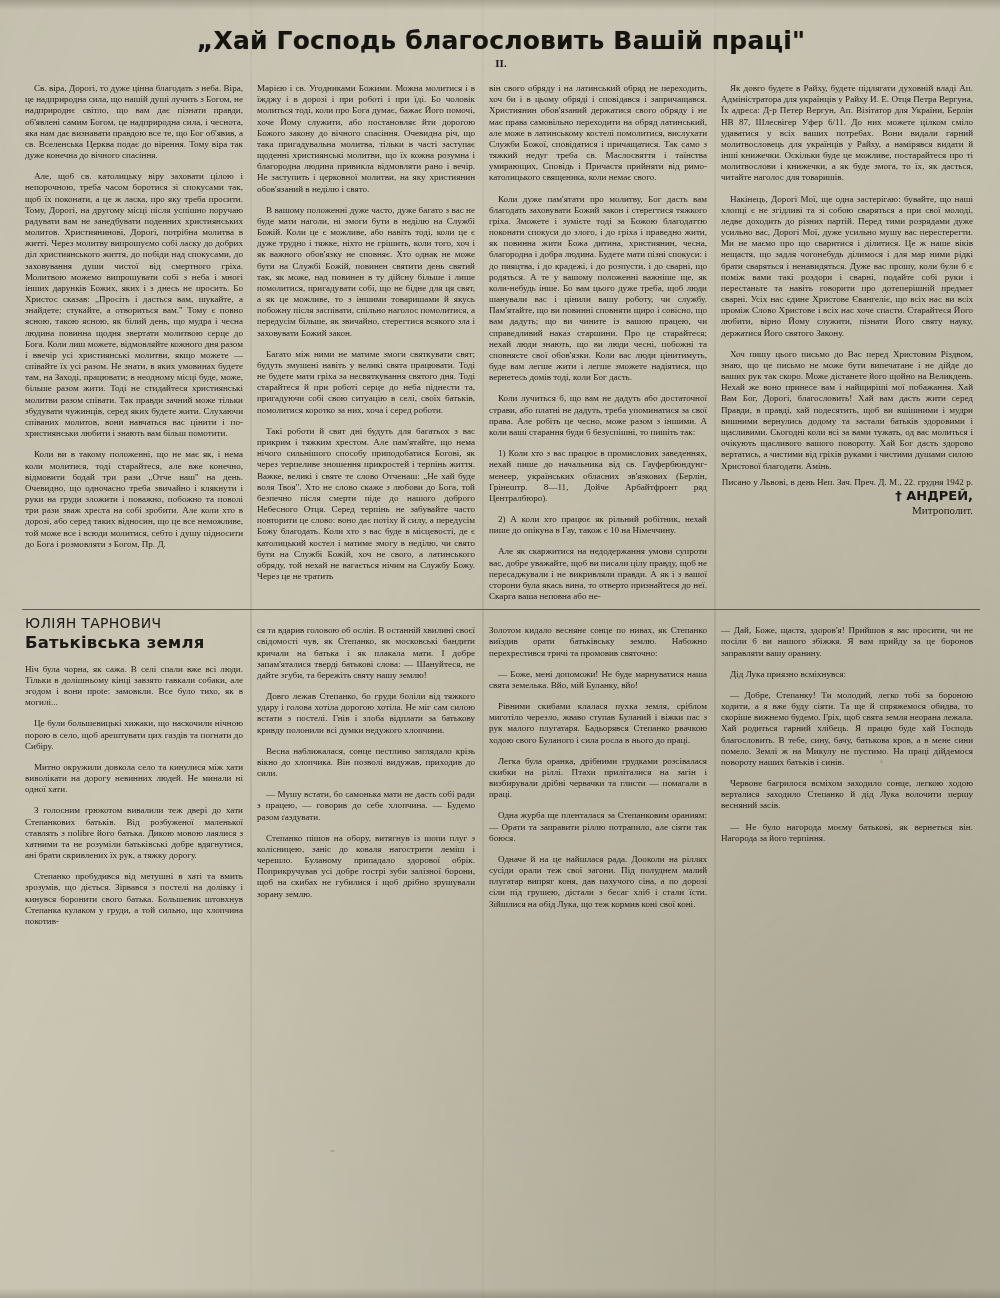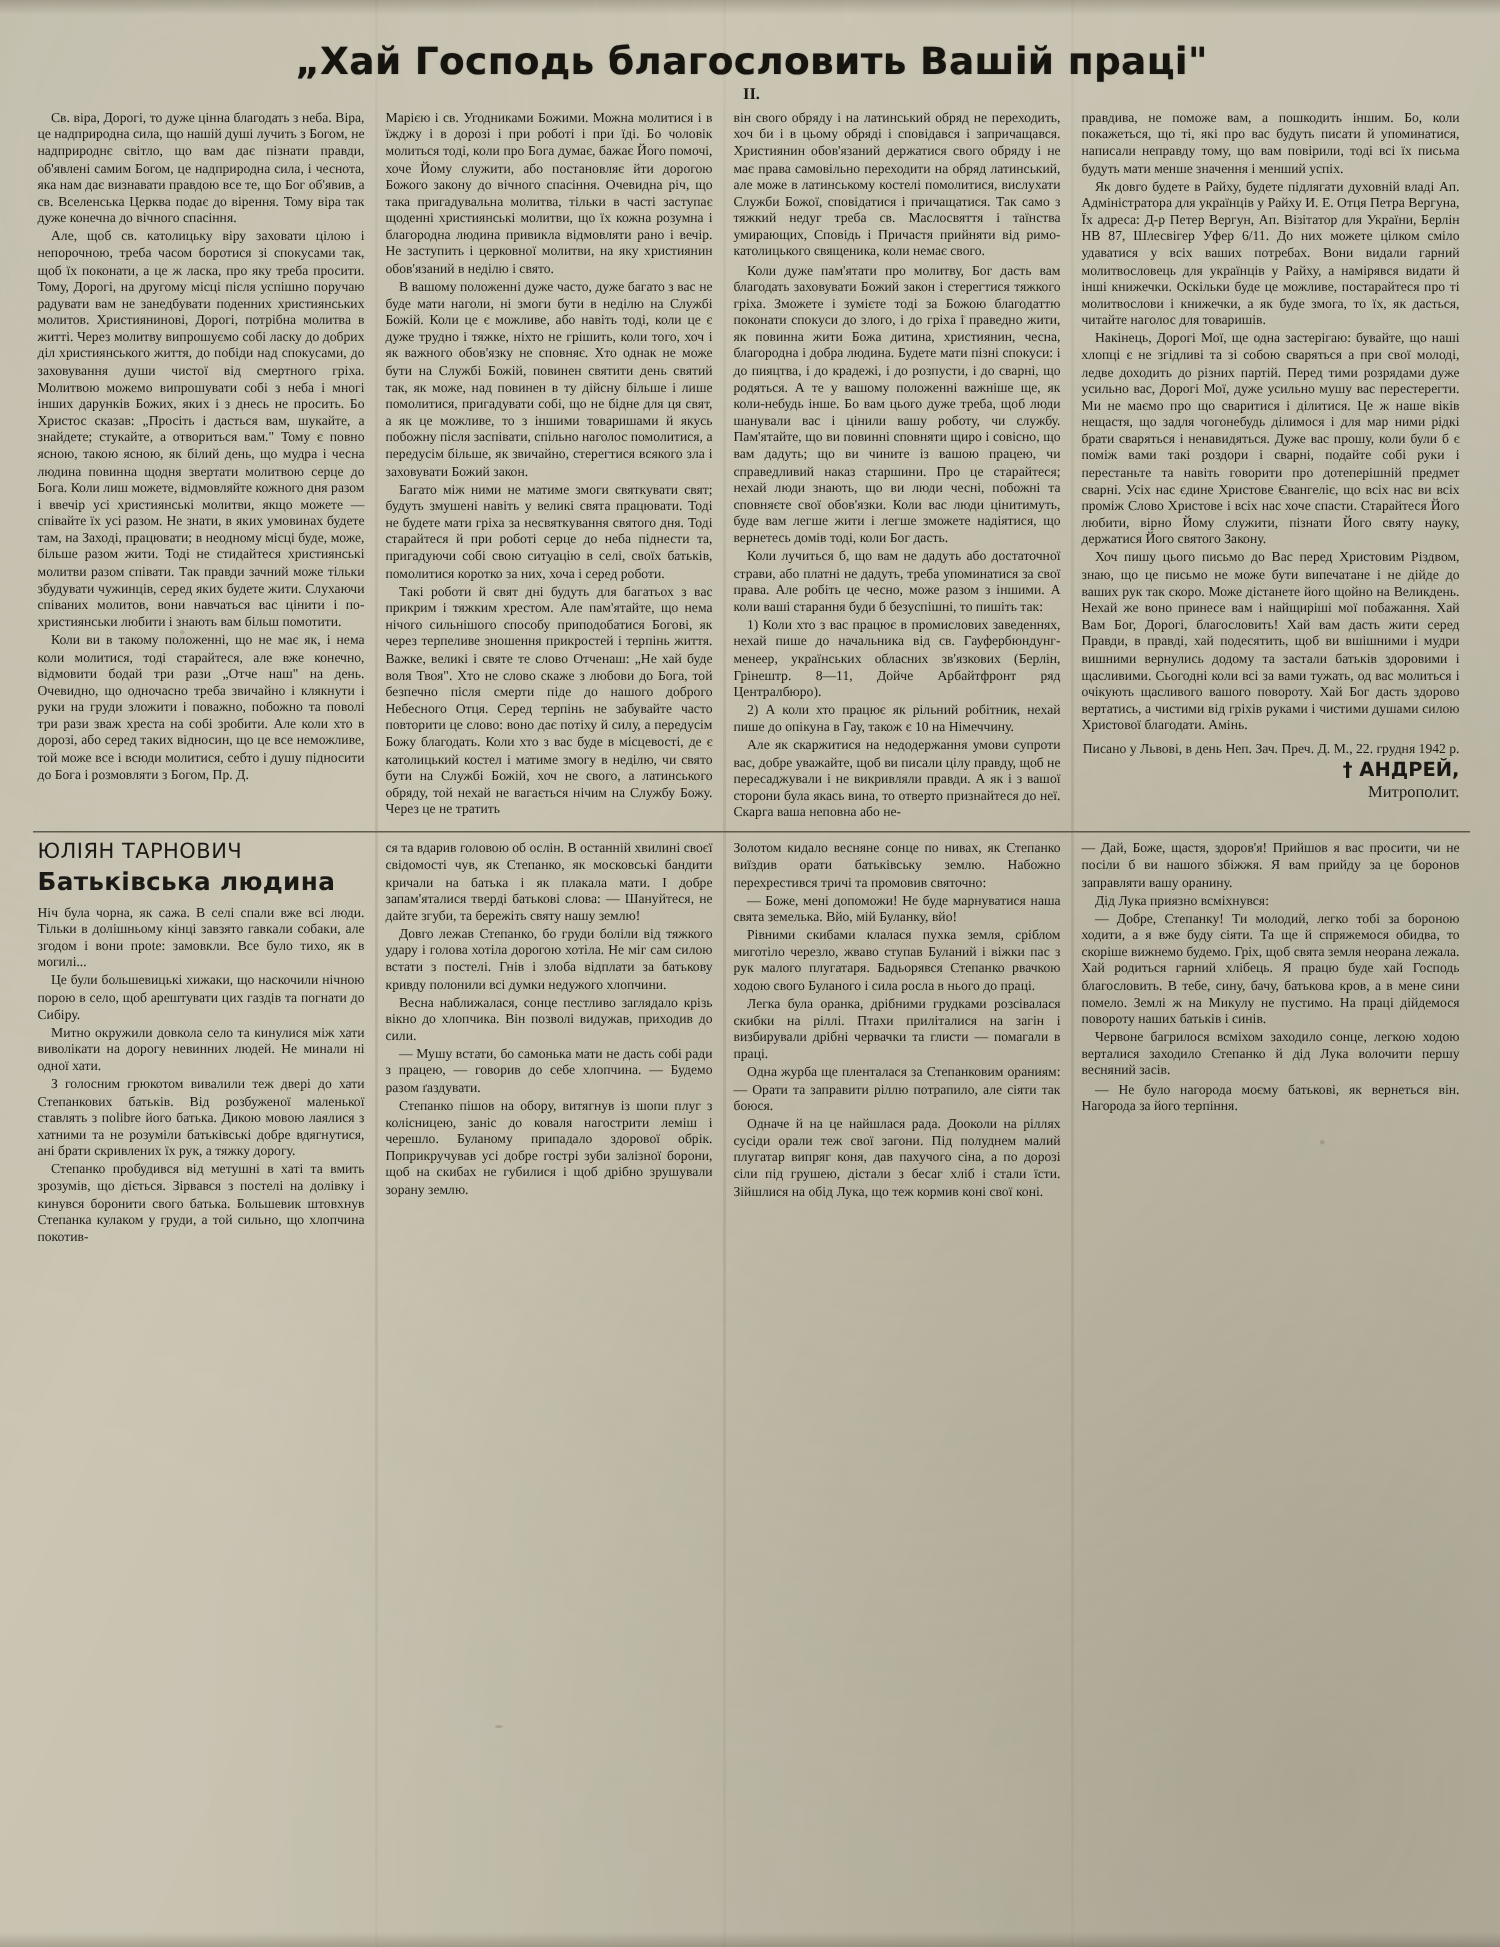--- a/index.html
+++ b/index.html
@@ -47,21 +47,21 @@
   }
   .col{
     font-size:9.1px;
     line-height:1.23;
     text-align:justify;
     hyphens:auto;
     -webkit-hyphens:auto;
     padding:0 7px;
     box-sizing:border-box;
   }
-  .col p{margin:0 0 1px 0;text-indent:9px;}
+  .col p{margin:10px 0 1px 0;text-indent:9px;}
   .col p.noind{text-indent:0;}
 
   .c1{width:232px;}
   .c2{width:232px;}
   .c3{width:232px;}
   .c4{width:266px;}
 
   .rule{
     border:0;border-top:1px solid #3b372c;
     margin:6px 4px 5px 4px;
@@ -123,40 +123,39 @@
     <div class="col c3">
       <p class="noind">він свого обряду і на латинський обряд не переходить, хоч би і в цьому обряді і сповідався і запричащався. Християнин обов'язаний держатися свого обряду і не має права самовільно переходити на обряд латинський, але може в латинському костелі помолитися, вислухати Служби Божої, сповідатися і причащатися. Так само з тяжкий недуг треба св. Маслосвяття і таїнства умирающих, Сповідь і Причастя прийняти від римо-католицького священика, коли немає свого.</p>
       <p>Коли дуже пам'ятати про молитву, Бог дасть вам благодать заховувати Божий закон і стерегтися тяжкого гріха. Зможете і зумієте тоді за Божою благодаттю поконати спокуси до злого, і до гріха і праведно жити, як повинна жити Божа дитина, християнин, чесна, благородна і добра людина. Будете мати пізні спокуси: і до пияцтва, і до крадежі, і до розпусти, і до сварні, що родяться. А те у вашому положенні важніше ще, як коли-небудь інше. Бо вам цього дуже треба, щоб люди шанували вас і цінили вашу роботу, чи службу. Пам'ятайте, що ви повинні сповняти щиро і совісно, що вам дадуть; що ви чините із вашою працею, чи справедливий наказ старшини. Про це старайтеся; нехай люди знають, що ви люди чесні, побожні та сповняєте свої обов'язки. Коли вас люди цінитимуть, буде вам легше жити і легше зможете надіятися, що вернетесь домів тоді, коли Бог дасть.</p>
       <p>Коли лучиться б, що вам не дадуть або достаточної страви, або платні не дадуть, треба упоминатися за свої права. Але робіть це чесно, може разом з іншими. А коли ваші старання буди б безуспішні, то пишіть так:</p>
       <p>1) Коли хто з вас працює в промислових заведеннях, нехай пише до начальника від св. Гауфербюндунг-менеер, українських обласних зв'язкових (Берлін, Грінештр. 8—11, Дойче Арбайтфронт ряд Централбюро).</p>
       <p>2) А коли хто працює як рільний робітник, нехай пише до опікуна в Гау, також є 10 на Німеччину.</p>
       <p>Але як скаржитися на недодержання умови супроти вас, добре уважайте, щоб ви писали цілу правду, щоб не пересаджували і не викривляли правди. А як і з вашої сторони була якась вина, то отверто признайтеся до неї. Скарга ваша неповна або не-</p>
     </div>
 
     <div class="col c4">
-      <p class="noind">правдива, не поможе вам, а пошкодить іншим. Бо, коли покажеться, що ті, які про вас будуть писати й упоминатися, написали неправду тому, що вам повірили, тоді всі їх письма будуть мати менше значення і менший успіх.</p>
       <p>Як довго будете в Райху, будете підлягати духовній владі Ап. Адміністратора для українців у Райху И. Е. Отця Петра Вергуна, Їх адреса: Д-р Петер Вергун, Ап. Візітатор для України, Берлін НВ 87, Шлесвігер Уфер 6/11. До них можете цілком сміло удаватися у всіх ваших потребах. Вони видали гарний молитвословець для українців у Райху, а намірявся видати й інші книжечки. Оскільки буде це можливе, постарайтеся про ті молитвослови і книжечки, а як буде змога, то їх, як дасться, читайте наголос для товаришів.</p>
       <p>Накінець, Дорогі Мої, ще одна застерігаю: бувайте, що наші хлопці є не згідливі та зі собою сваряться а при свої молоді, ледве доходить до різних партій. Перед тими розрядами дуже усильно вас, Дорогі Мої, дуже усильно мушу вас перестерегти. Ми не маємо про що сваритися і ділитися. Це ж наше віків нещастя, що задля чогонебудь ділимося і для мар ними рідкі брати сваряться і ненавидяться. Дуже вас прошу, коли були б є поміж вами такі роздори і сварні, подайте собі руки і перестаньте та навіть говорити про дотеперішній предмет сварні. Усіх нас єдине Христове Євангеліє, що всіх нас ви всіх проміж Слово Христове і всіх нас хоче спасти. Старайтеся Його любити, вірно Йому служити, пізнати Його святу науку, держатися Його святого Закону.</p>
       <p>Хоч пишу цього письмо до Вас перед Христовим Різдвом, знаю, що це письмо не може бути випечатане і не дійде до ваших рук так скоро. Може дістанете його щойно на Великдень. Нехай же воно принесе вам і найщиріші мої побажання. Хай Вам Бог, Дорогі, благословить! Хай вам дасть жити серед Правди, в правді, хай подесятить, щоб ви вшішними і мудри вишними вернулись додому та застали батьків здоровими і щасливими. Сьогодні коли всі за вами тужать, од вас молиться і очікують щасливого вашого повороту. Хай Бог дасть здорово вертатись, а чистими від гріхів руками і чистими душами силою Христової благодати. Амінь.</p>
       <div class="sig">
         <div>Писано у Львові, в день Неп. Зач. Преч. Д. М., 22. грудня 1942 р.</div>
         <div class="name">† АНДРЕЙ,</div>
         <div class="role">Митрополит.</div>
       </div>
     </div>
 
   </div>
 
   <hr class="rule">
 
   <div class="cols lower">
 
     <div class="col c1">
       <div class="author">ЮЛІЯН ТАРНОВИЧ</div>
-      <div class="story-title">Батьківська людина</div>
+      <div class="story-title">Батьківська земля</div>
       <p class="noind">Ніч була чорна, як сажа. В селі спали вже всі люди. Тільки в долішньому кінці завзято гавкали собаки, але згодом і вони проte: замовкли. Все було тихо, як в могилі...</p>
       <p>Це були большевицькі хижаки, що наскочили нічною порою в село, щоб арештувати цих газдів та погнати до Сибіру.</p>
       <p>Митно окружили довкола село та кинулися між хати виволікати на дорогу невинних людей. Не минали ні одної хати.</p>
       <p>З голосним грюкотом вивалили теж двері до хати Степанкових батьків. Від розбуженої маленької ставлять з поlibre його батька. Дикою мовою лаялися з хатними та не розуміли батьківські добре вдягнутися, ані брати скривлених їх рук, а тяжку дорогу.</p>
       <p>Степанко пробудився від метушні в хаті та вмить зрозумів, що діється. Зірвався з постелі на долівку і кинувся боронити свого батька. Большевик штовхнув Степанка кулаком у груди, а той сильно, що хлопчина покотив-</p>
     </div>
 
     <div class="col c2">
       <p class="noind">ся та вдарив головою об ослін. В останній хвилині своєї свідомості чув, як Степанко, як московські бандити кричали на батька і як плакала мати. І добре запам'яталися тверді батькові слова: — Шануйтеся, не дайте згуби, та бережіть святу нашу землю!</p>
       <p>Довго лежав Степанко, бо груди боліли від тяжкого удару і голова хотіла дорогою хотіла. Не міг сам силою встати з постелі. Гнів і злоба відплати за батькову кривду полонили всі думки недужого хлопчини.</p>

